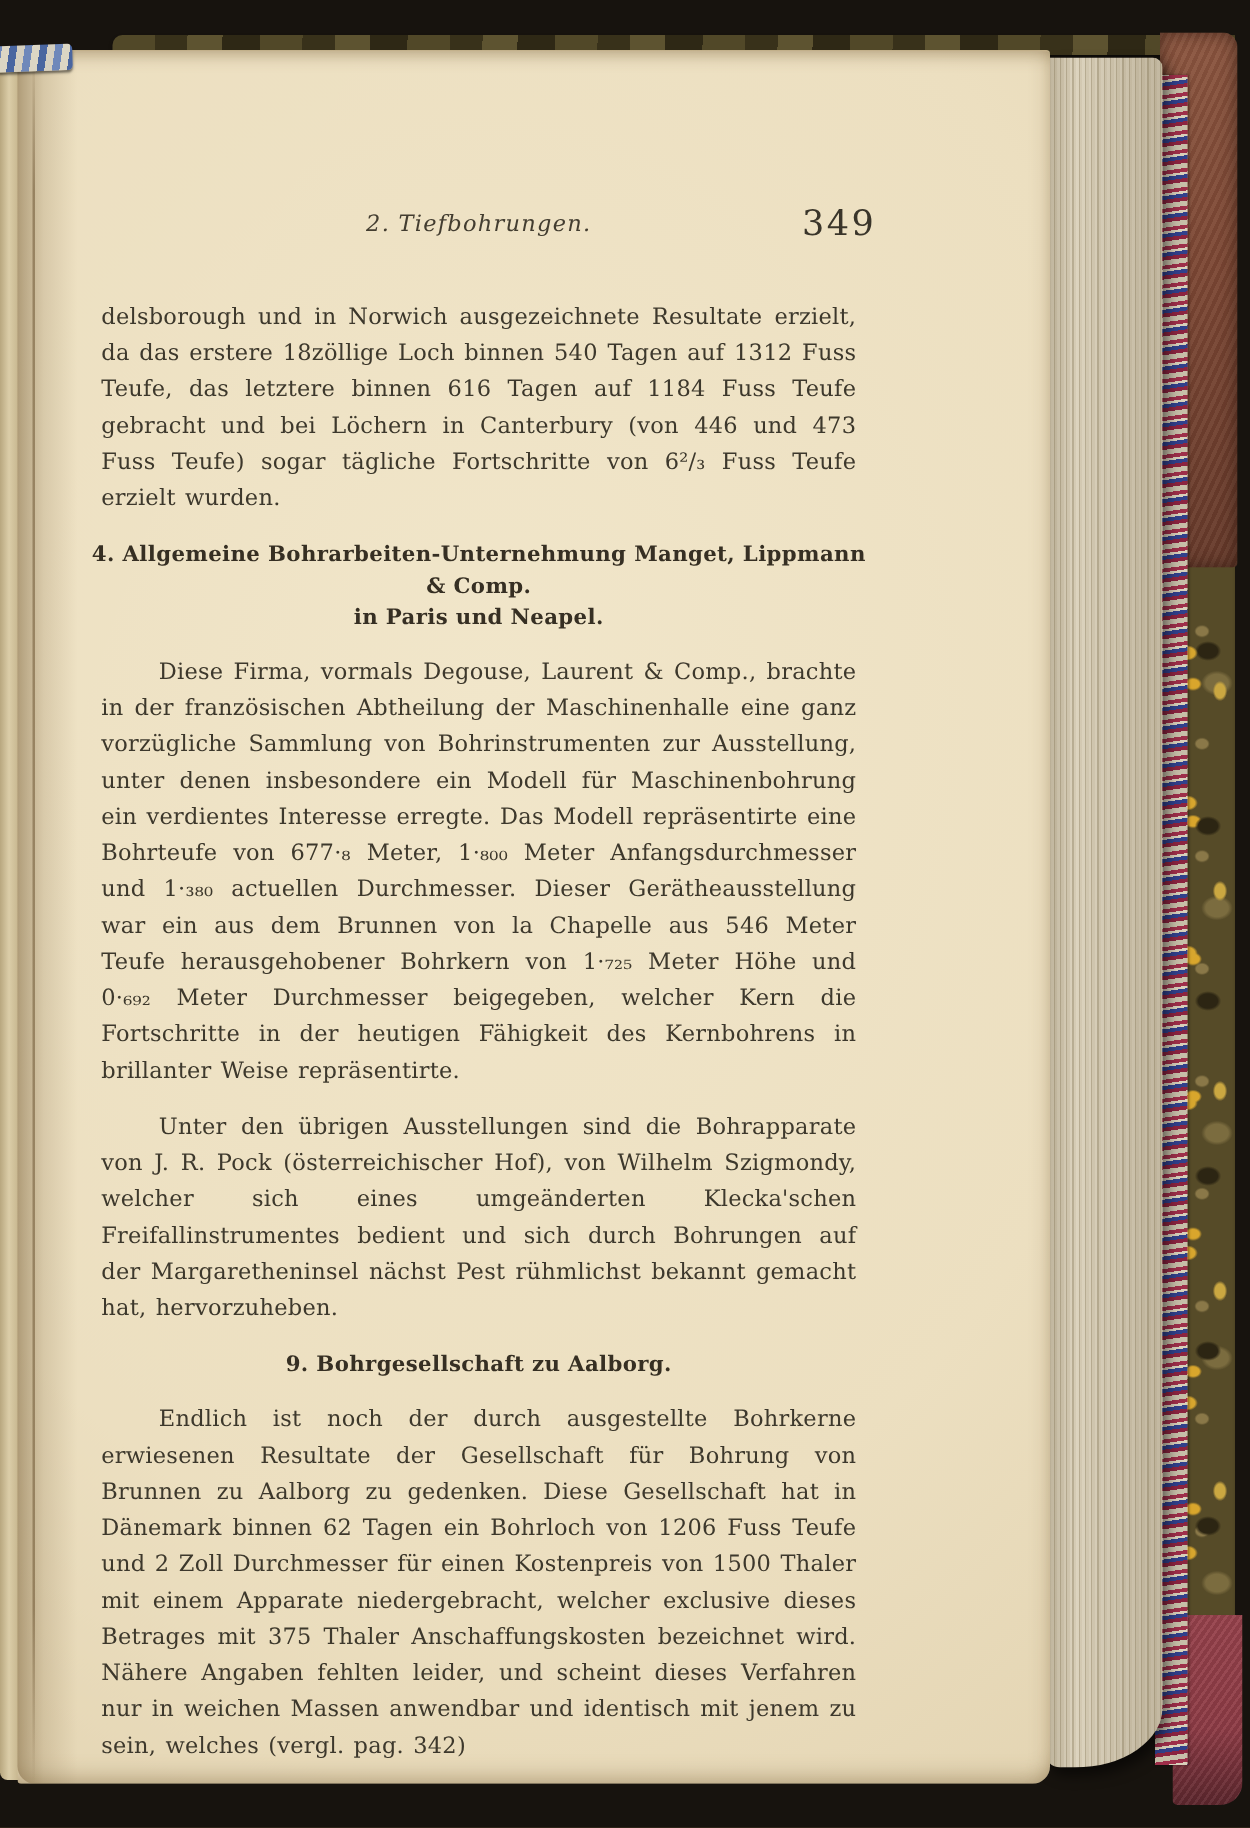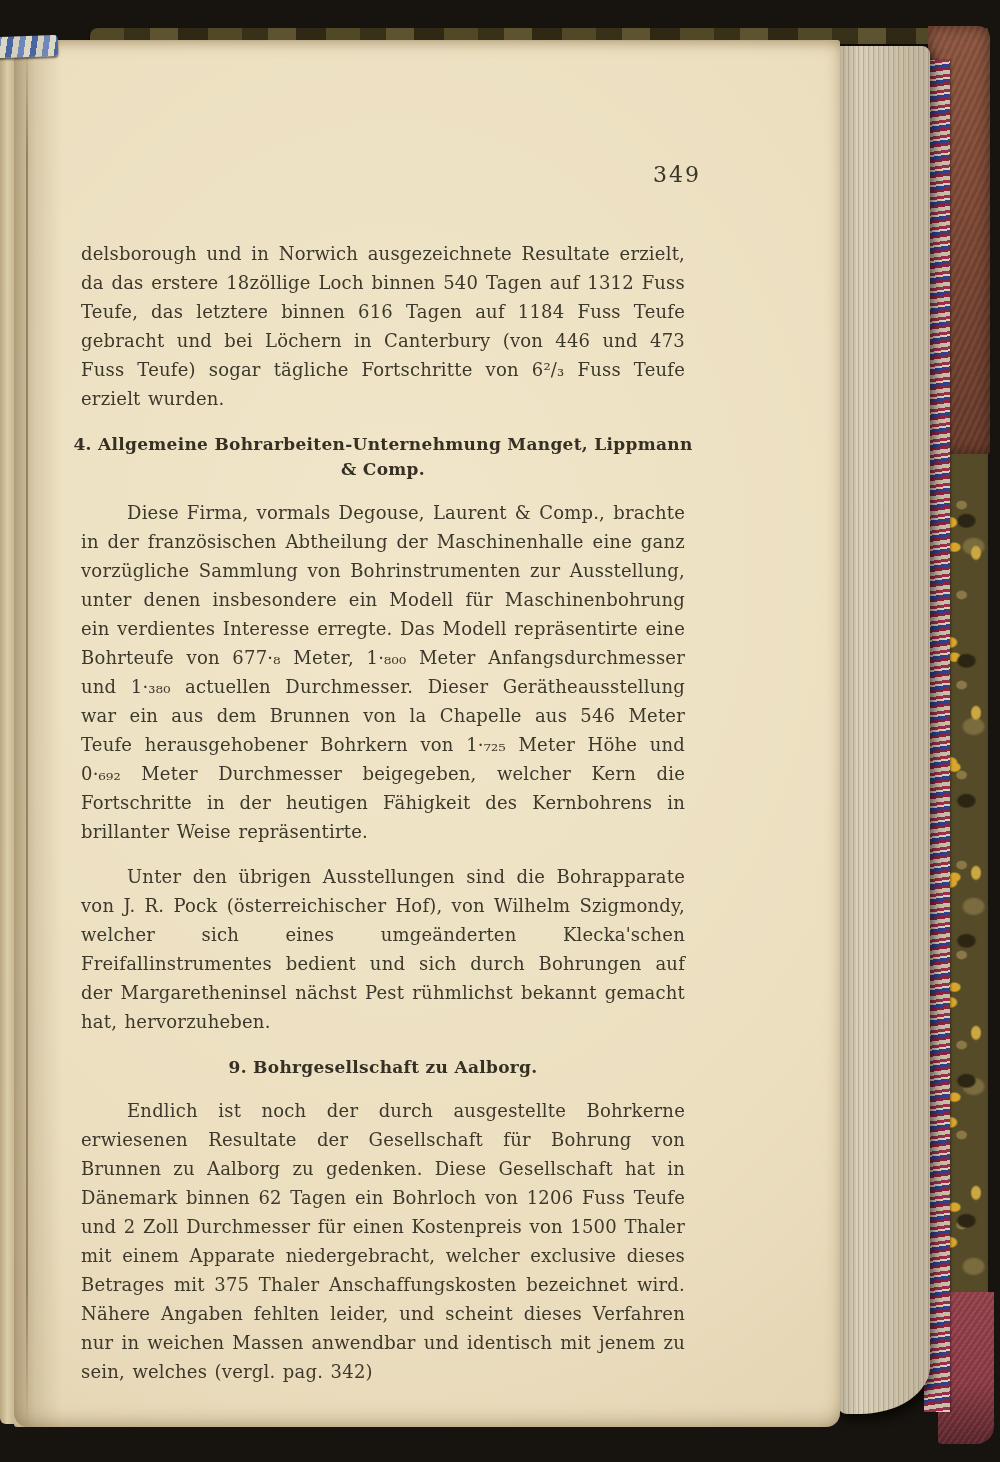--- a/index.html
+++ b/index.html
@@ -92,21 +92,21 @@
     content:"";position:absolute;left:12px;top:0;bottom:0;width:2px;
     background:linear-gradient(rgba(90,65,30,0), rgba(90,65,30,.45) 8%, rgba(90,65,30,.45) 90%, rgba(90,65,30,0));
   }
 
   
   .running-head{position:absolute;top:128px;left:51px;width:636px;height:34px;color:#3d382c;}
   .running-title{
     display:block;text-align:center;font-style:italic;font-size:18px;letter-spacing:1px;color:#433d30;
   }
   .page-number{
-    position:absolute;right:0;top:-7px;font-size:22px;letter-spacing:2px;color:#3a352a;
+    position:absolute;right:0;top:-7px;font-size:28px;letter-spacing:2px;color:#3a352a;
   }
   .text-col{
     position:absolute;top:182px;left:51px;width:636px;color:#3d382c;
   }
   .para{
     margin:16px;text-align:justify;text-indent:46px;
     font-size:18px;line-height:29px;word-spacing:1.5px;letter-spacing:.2px;
   }
   .para.no-indent{text-indent:0;}
   .heading{
@@ -125,29 +125,31 @@
   <div class="top-edge"></div>
   <div class="leather-corner"></div>
   <div class="endpaper"></div>
   <div class="page-stack"></div>
   <div class="page-sliver"></div>
   <div class="headband"></div>
 
   <div class="page">
 
     <div class="running-head">
+      <span class="running-title">2. Tiefbohrungen.</span>
       <span class="page-number">349</span>
     </div>
 
     <div class="text-col">
 
       <p class="para no-indent">delsborough und in Norwich ausgezeichnete Resultate erzielt, da das erstere 18zöllige Loch binnen 540 Tagen auf 1312 Fuss Teufe, das letztere binnen 616 Tagen auf 1184 Fuss Teufe gebracht und bei Löchern in Canterbury (von 446 und 473 Fuss Teufe) sogar tägliche Fortschritte von 6²/₃ Fuss Teufe erzielt wurden.</p>
 
       <h3 class="heading">
         <span class="hl">4. Allgemeine Bohrarbeiten-Unternehmung Manget, Lippmann &amp; Comp.</span>
+        <span class="hl">in Paris und Neapel.</span>
       </h3>
 
       <p class="para">Diese Firma, vormals Degouse, Laurent &amp; Comp., brachte in der französischen Abtheilung der Maschinenhalle eine ganz vorzügliche Sammlung von Bohrinstrumenten zur Ausstellung, unter denen insbesondere ein Modell für Maschinenbohrung ein verdientes Interesse erregte. Das Modell repräsentirte eine Bohrteufe von 677·₈ Meter, 1·₈₀₀ Meter Anfangsdurchmesser und 1·₃₈₀ actuellen Durchmesser. Dieser Gerätheausstellung war ein aus dem Brunnen von la Chapelle aus 546 Meter Teufe herausgehobener Bohrkern von 1·₇₂₅ Meter Höhe und 0·₆₉₂ Meter Durchmesser beigegeben, welcher Kern die Fortschritte in der heutigen Fähigkeit des Kernbohrens in brillanter Weise repräsentirte.</p>
 
 
       <p class="para">Unter den übrigen Ausstellungen sind die Bohrapparate von J. R. Pock (österreichischer Hof), von Wilhelm Szigmondy, welcher sich eines umgeänderten Klecka'schen Freifallinstrumentes bedient und sich durch Bohrungen auf der Margaretheninsel nächst Pest rühmlichst bekannt gemacht hat, hervorzuheben.</p>
 
       <h3 class="heading">9. Bohrgesellschaft zu Aalborg.</h3>
 
       <p class="para">Endlich ist noch der durch ausgestellte Bohrkerne erwiesenen Resultate der Gesellschaft für Bohrung von Brunnen zu Aalborg zu gedenken. Diese Gesellschaft hat in Dänemark binnen 62 Tagen ein Bohrloch von 1206 Fuss Teufe und 2 Zoll Durchmesser für einen Kostenpreis von 1500 Thaler mit einem Apparate niedergebracht, welcher exclusive dieses Betrages mit 375 Thaler Anschaffungskosten bezeichnet wird. Nähere Angaben fehlten leider, und scheint dieses Verfahren nur in weichen Massen anwendbar und identisch mit jenem zu sein, welches (vergl. pag. 342)</p>

